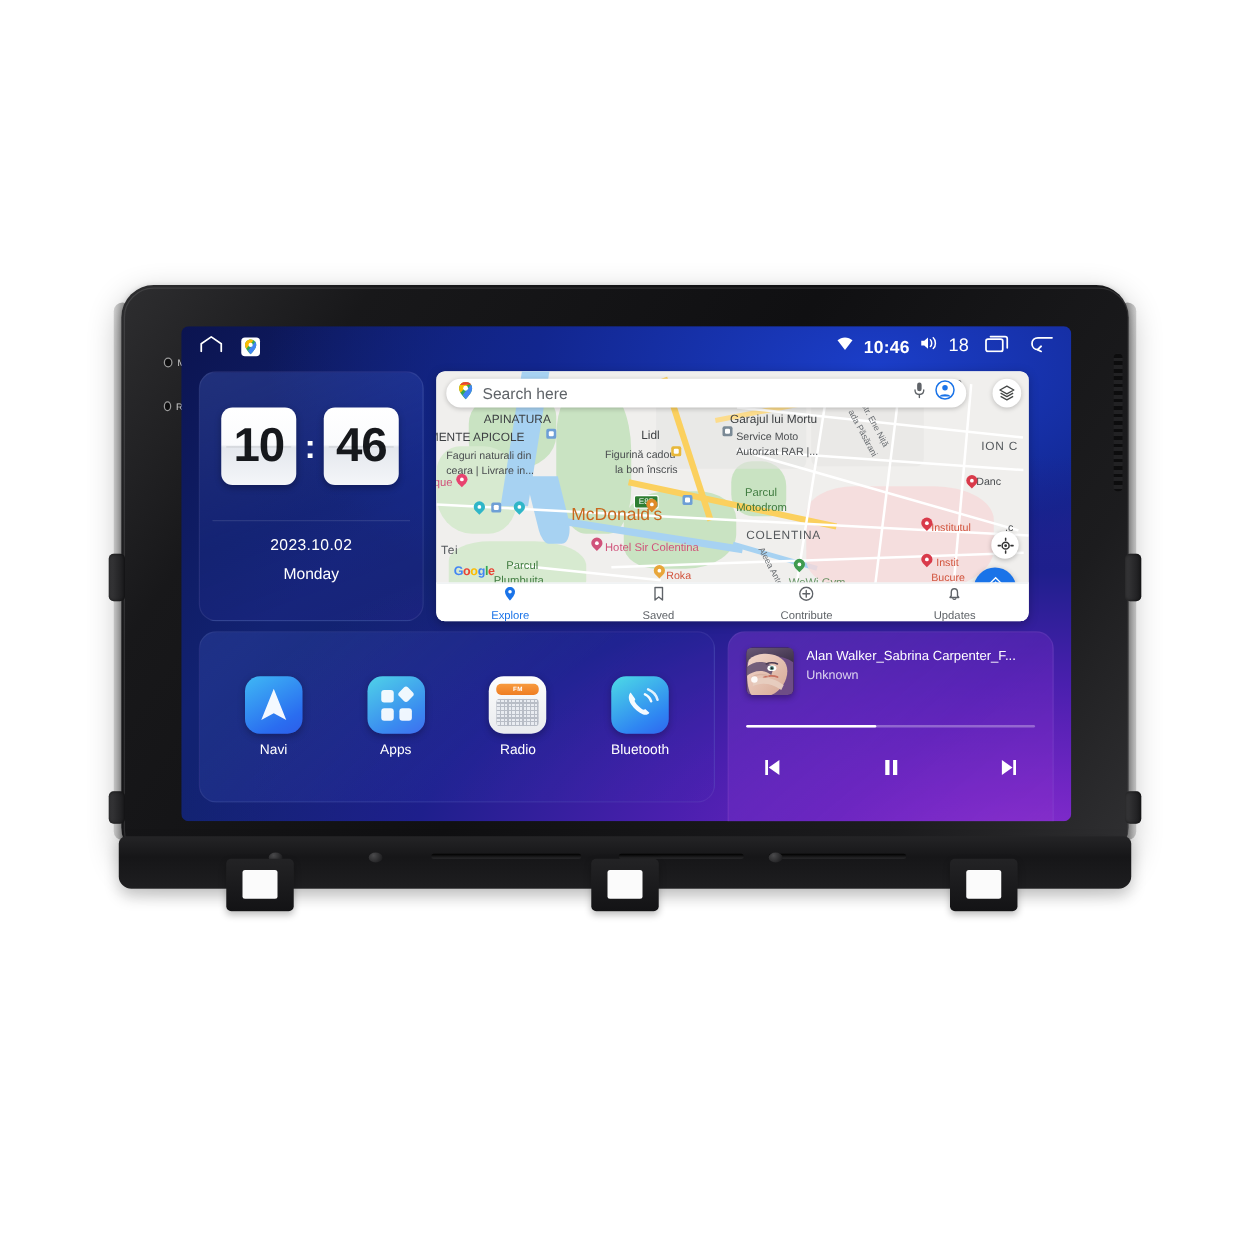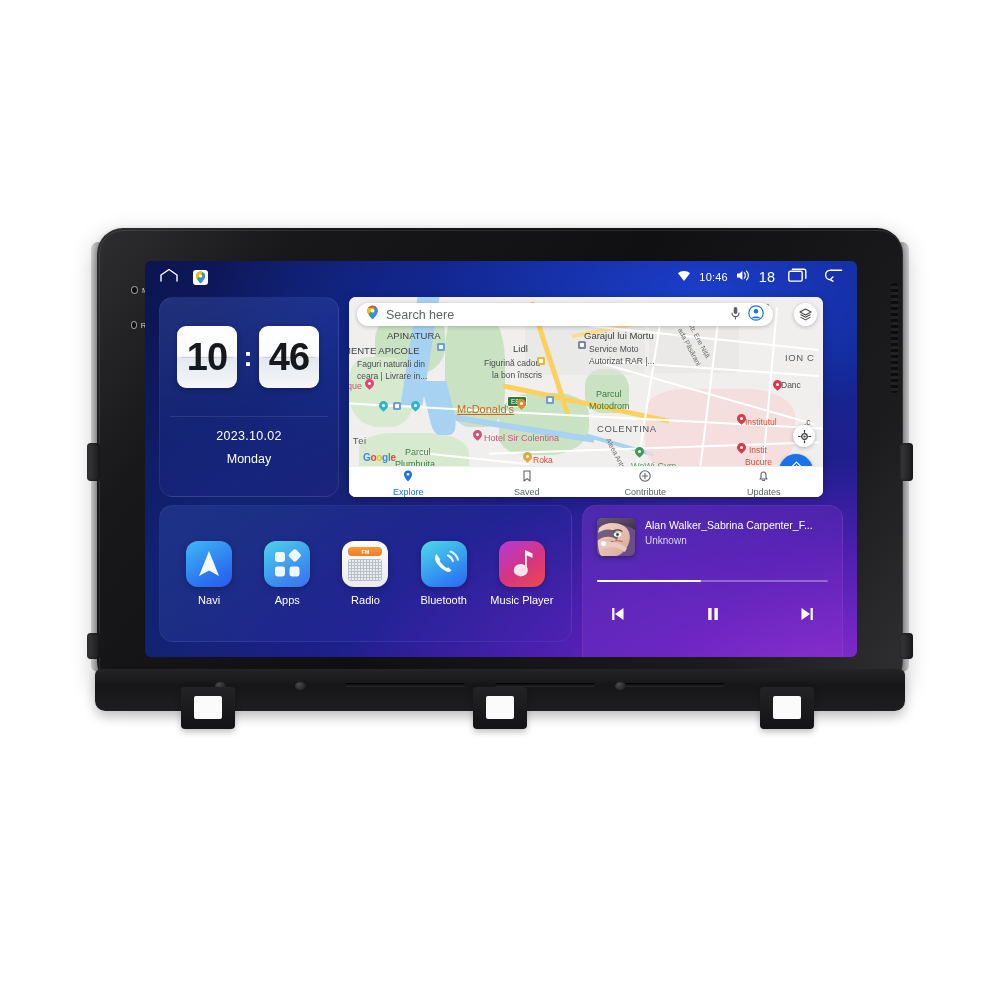--- a/index.html
+++ b/index.html
@@ -94,21 +94,21 @@
   }
 
   
   .statusbar{
     position:absolute;left:0;top:0;width:712px;height:32px;
     display:flex;align-items:center;
     padding:0 14px;box-sizing:border-box;color:#fff;
   }
   .sb-left{display:flex;align-items:center;gap:14px;}
   .sb-right{margin-left:auto;display:flex;align-items:center;gap:8px;}
-  .sb-time{font-size:11px;font-weight:400;letter-spacing:.2px;}
+  .sb-time{font-size:14px;font-weight:700;letter-spacing:.2px;}
   .sb-vol{font-size:14.5px;font-weight:500;}
   .gmaps-badge{
     width:15px;height:15px;border-radius:3px;background:#fff;
     display:flex;align-items:center;justify-content:center;
   }
 
   
   .row-top{position:absolute;left:14px;top:36px;width:684px;height:200px;display:flex;gap:10px;}
 
   .clock-card{
@@ -160,21 +160,21 @@
   .m-grey{position:absolute;background:#e3e3e1;}
   .m-rd{position:absolute;background:#ffffff;}
   .m-rd-y{position:absolute;background:#fbd05e;}
   .m-rd-y2{position:absolute;background:#fcdc8c;}
 
   .lbl{position:absolute;font-size:8.5px;color:#4a4d50;white-space:nowrap;font-family:"Liberation Sans",sans-serif;}
   .lbl.big{font-size:9.5px;color:#3c3f42;}
   .lbl.cap{font-size:9.5px;color:#55595d;letter-spacing:.6px;}
   .lbl.biz{font-size:8.5px;color:#d2533c;}
   .lbl.park{font-size:9px;color:#3f7b3f;}
-  .lbl.orange{font-size:11px;color:#c8681f;text-decoration:underline;}
+  .lbl.orange{font-size:14px;color:#c8681f;}
   .lbl.pinkish{font-size:9px;color:#d0527a;}
   .lbl.sm{font-size:7px;color:#6b6f73;}
   .lbl.rot{transform:rotate(62deg);transform-origin:left top;}
 
   .pin{position:absolute;width:9px;height:12px;}
   .pin .head{
     position:absolute;left:0;top:0;width:9px;height:9px;border-radius:50% 50% 50% 0;
     transform:rotate(-45deg);
   }
   .pin .dot{position:absolute;left:3px;top:2.6px;width:3px;height:3px;border-radius:50%;background:#fff;}
@@ -609,29 +609,20 @@
             <div class="app-ico ic-bt">
               <svg width="46" height="46" viewBox="0 0 46 46">
                 <path d="M15.5 13 C13.5 15 13.5 19 16 22.5 C18.5 26 22 29 25.5 30.5 C27.5 31.3 29.5 30.8 30.5 29.2 L27.2 26.2 C26.5 26.9 25.6 26.9 24.8 26.4 C22.8 25.1 20.4 22.8 19.2 20.8 C18.6 19.9 18.6 19 19.3 18.4 Z" fill="#ffffff" opacity=".95"></path>
                 <path d="M27 14.5 C29.4 15.6 31.2 17.6 31.9 20" fill="none" stroke="#ffffff" stroke-width="2.1" stroke-linecap="round" opacity=".95"></path>
                 <path d="M29.5 10.5 C33.2 12 36 15 37 18.8" fill="none" stroke="#ffffff" stroke-width="2.1" stroke-linecap="round" opacity=".85"></path>
               </svg>
             </div>
             <div class="app-lbl">Bluetooth</div>
           </div>
 
-          <div class="app">
-            <div class="app-ico ic-music">
-              <svg width="46" height="46" viewBox="0 0 46 46">
-                <path d="M26 9 L33.5 12.5 V17 L27.8 14.3 V27 H26 Z" fill="#ffffff" opacity=".95"></path>
-                <ellipse cx="21.8" cy="29.2" rx="7" ry="6.2" fill="#fbe3ea"></ellipse>
-              </svg>
-            </div>
-            <div class="app-lbl">Music Player</div>
-          </div>
         </div>
 
         <div class="player-card">
           <div class="p-top">
             <div class="albumart">
               <svg width="38" height="38" viewBox="0 0 38 38">
                 <defs>
                   <linearGradient id="skin" x1="0" y1="0" x2="1" y2="1">
                     <stop offset="0%" stop-color="#f2d7cc"></stop>
                       <stop offset="100%" stop-color="#d6a995"></stop>

